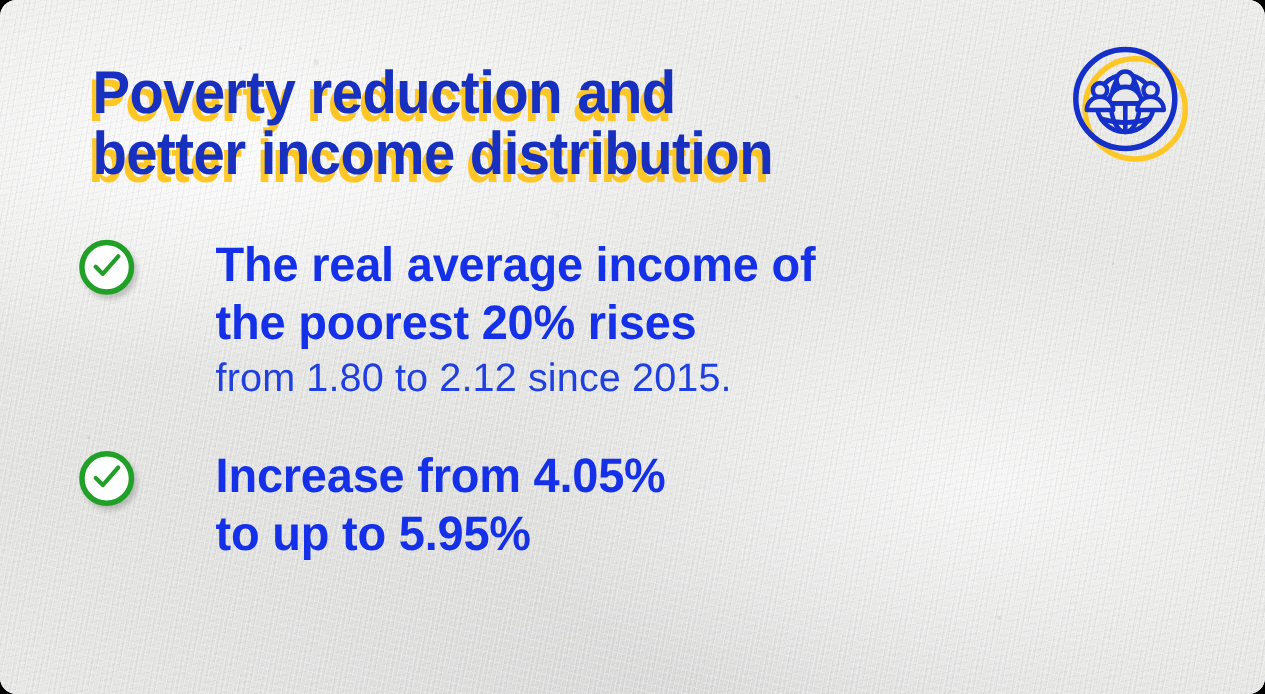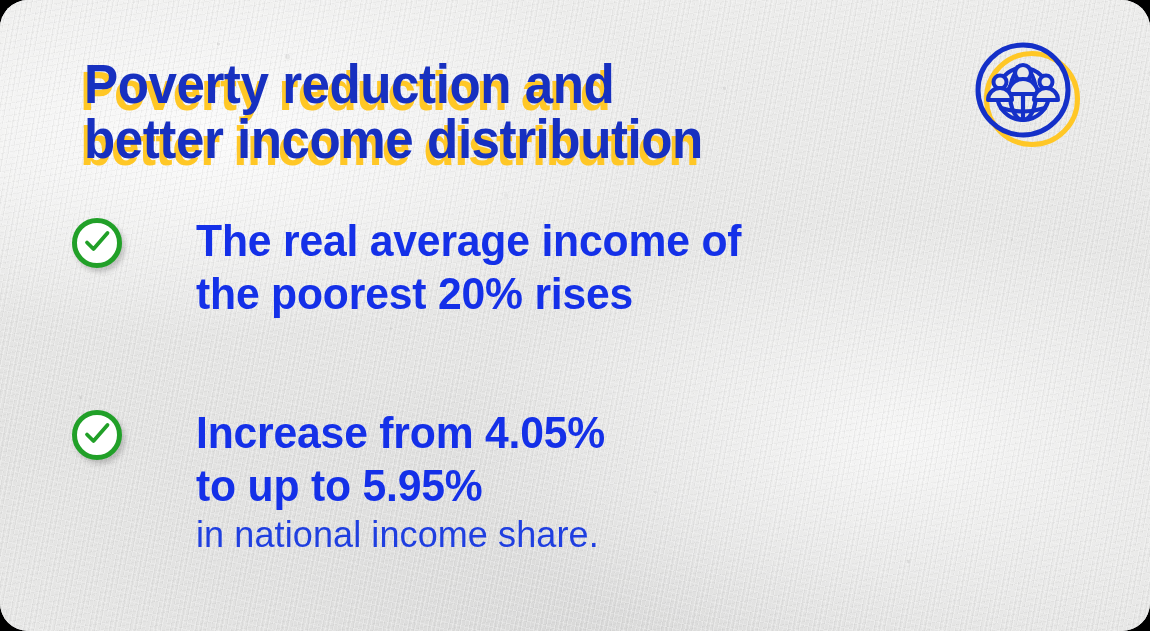--- a/index.html
+++ b/index.html
@@ -12,21 +12,21 @@
 
   body {
     font-family:"Liberation Sans", sans-serif;
   }
 
   
   .card {
     position:absolute;
     left:0; top:0;
     width:1150px; height:631px;
-    border-radius:28px;
+    border-radius:15px;
     overflow:hidden;
     background:#e6e6e6;
   }
 
   
   .paper-base {
     position:absolute; inset:0;
     background:
       radial-gradient(ellipse 60% 45% at 18% 22%, rgba(255,255,255,.85), rgba(255,255,255,0) 70%),
       radial-gradient(ellipse 55% 50% at 78% 70%, rgba(255,255,255,.70), rgba(255,255,255,0) 70%),
@@ -199,31 +199,31 @@
     <div class="bullet bullet-1">
       <div class="check">
         <div class="check-circle"></div>
         <svg class="check-mark" viewBox="0 0 28 28">
           <path d="M4 14.5 L10.5 21 L24.5 5" fill="none" stroke="#21a028" stroke-width="3.8" stroke-linecap="round" stroke-linejoin="round"></path>
         </svg>
       </div>
       <div class="bullet-text">
         <div class="lead"><span>The real average income of</span>
 <span>the poorest 20% rises</span></div>
+        <div class="sub">from 1.80 to 2.12 since 2015.</div>
       </div>
     </div>
 
     <div class="bullet bullet-2">
       <div class="check">
         <div class="check-circle"></div>
         <svg class="check-mark" viewBox="0 0 28 28">
           <path d="M4 14.5 L10.5 21 L24.5 5" fill="none" stroke="#21a028" stroke-width="3.8" stroke-linecap="round" stroke-linejoin="round"></path>
         </svg>
       </div>
       <div class="bullet-text">
         <div class="lead"><span>Increase from 4.05%</span>
 <span>to up to 5.95%</span></div>
-        <div class="sub">in national income share.</div>
       </div>
     </div>
 
   </div>
 </div>
 
 </body></html>

